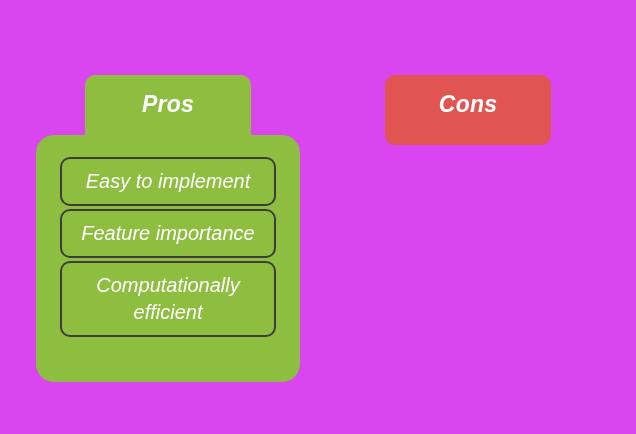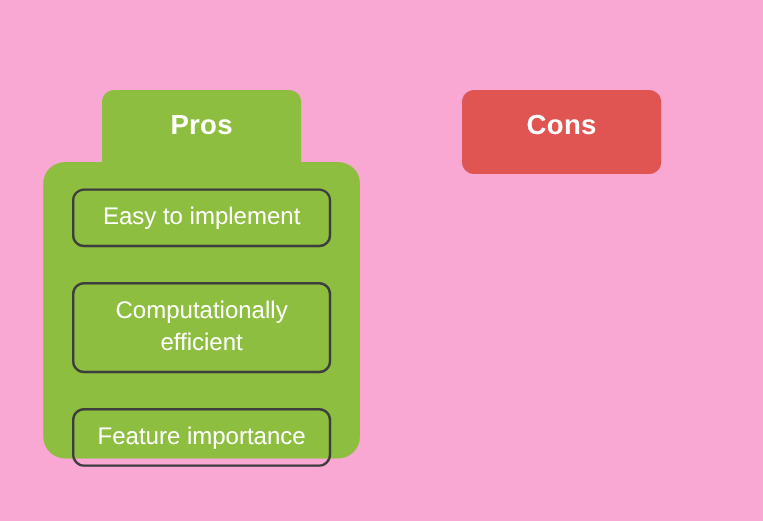--- a/index.html
+++ b/index.html
@@ -5,22 +5,23 @@
   html, body {
     margin: 0;
     padding: 0;
     background: #ffffff;
     font-family: "Liberation Sans", sans-serif;
   }
   .canvas {
     position: relative;
     width: 636px;
     height: 434px;
-    background: #f9a8d4;
+    background: #d946ef;
     overflow: hidden;
+    font-style: italic;
   }
   .column {
     position: absolute;
     top: 75px;
     width: 264px;
     height: 307px;
   }
   .column.pros { left: 36px; }
   .column.cons { left: 336px; width: 266px; }
   .tab {
@@ -47,21 +48,21 @@
     position: absolute;
     top: 60px;
     left: 0;
     right: 0;
     bottom: 0;
     border-radius: 18px;
     box-sizing: border-box;
     padding: 22px 24px 24px 24px;
     display: flex;
     flex-direction: column;
-    gap: 29px;
+    gap: 3px;
     z-index: 2;
   }
   .item {
     border: 2px solid #3d3d3d;
     border-radius: 10px;
     min-height: 46px;
     box-sizing: border-box;
     padding: 9px 8px;
     display: flex;
     align-items: center;
@@ -83,24 +84,24 @@
 
   <section class="column pros">
     <div class="tab" style="background: rgb(141, 190, 63);">
       <span class="tab-label">Pros</span>
     </div>
     <div class="panel" style="background: rgb(141, 190, 63);">
       <div class="item">
         <span class="item-label">Easy to implement</span>
       </div>
       <div class="item">
-        <span class="item-label">Computationally efficient</span>
+        <span class="item-label">Feature importance</span>
       </div>
       <div class="item">
-        <span class="item-label">Feature importance</span>
+        <span class="item-label">Computationally efficient</span>
       </div>
     </div>
   </section>
 
   <section class="column cons">
     <div class="tab" style="background: rgb(224, 85, 81);">
       <span class="tab-label">Cons</span>
     </div>
   </section>
 

